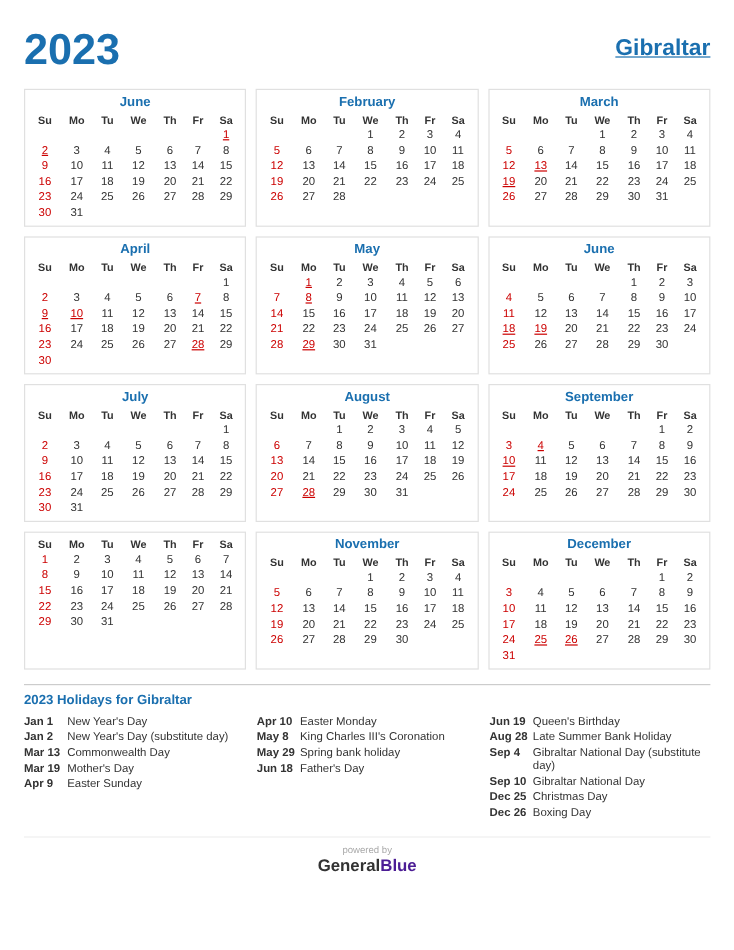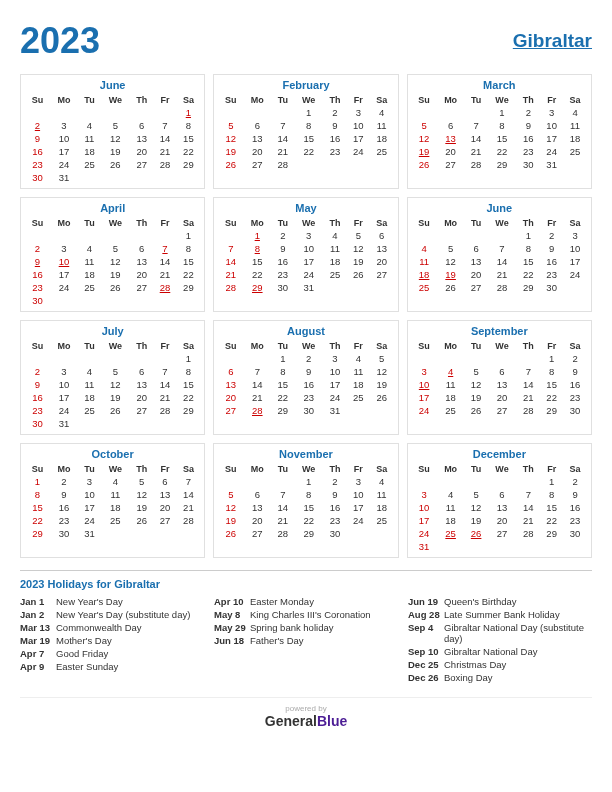--- a/index.html
+++ b/index.html
@@ -714,21 +714,20 @@
             <td>26</td>
             <td>27</td>
             <td>28</td>
             <td>29</td>
             <td>30</td>
           </tr>
         </tbody>
       </table>
     </div>
     <div class="month-block">
-      <div class="month-title">October</div>
       <table class="cal-table">
         <thead>
           <tr>
             <th>Su</th>
             <th>Mo</th>
             <th>Tu</th>
             <th>We</th>
             <th>Th</th>
             <th>Fr</th>
             <th>Sa</th>
@@ -932,24 +931,20 @@
           <span class="holiday-date">Jan 2</span>
           <span class="holiday-name">New Year's Day (substitute day)</span>
         </div>
         <div class="holiday-item">
           <span class="holiday-date">Mar 13</span>
           <span class="holiday-name">Commonwealth Day</span>
         </div>
         <div class="holiday-item">
           <span class="holiday-date">Mar 19</span>
           <span class="holiday-name">Mother's Day</span>
-        </div>
-        <div class="holiday-item">
-          <span class="holiday-date">Apr 7</span>
-          <span class="holiday-name">Good Friday</span>
         </div>
         <div class="holiday-item">
           <span class="holiday-date">Apr 9</span>
           <span class="holiday-name">Easter Sunday</span>
         </div>
       </div>
       <div>
         <div class="holiday-item">
           <span class="holiday-date">Apr 10</span>
           <span class="holiday-name">Easter Monday</span>

